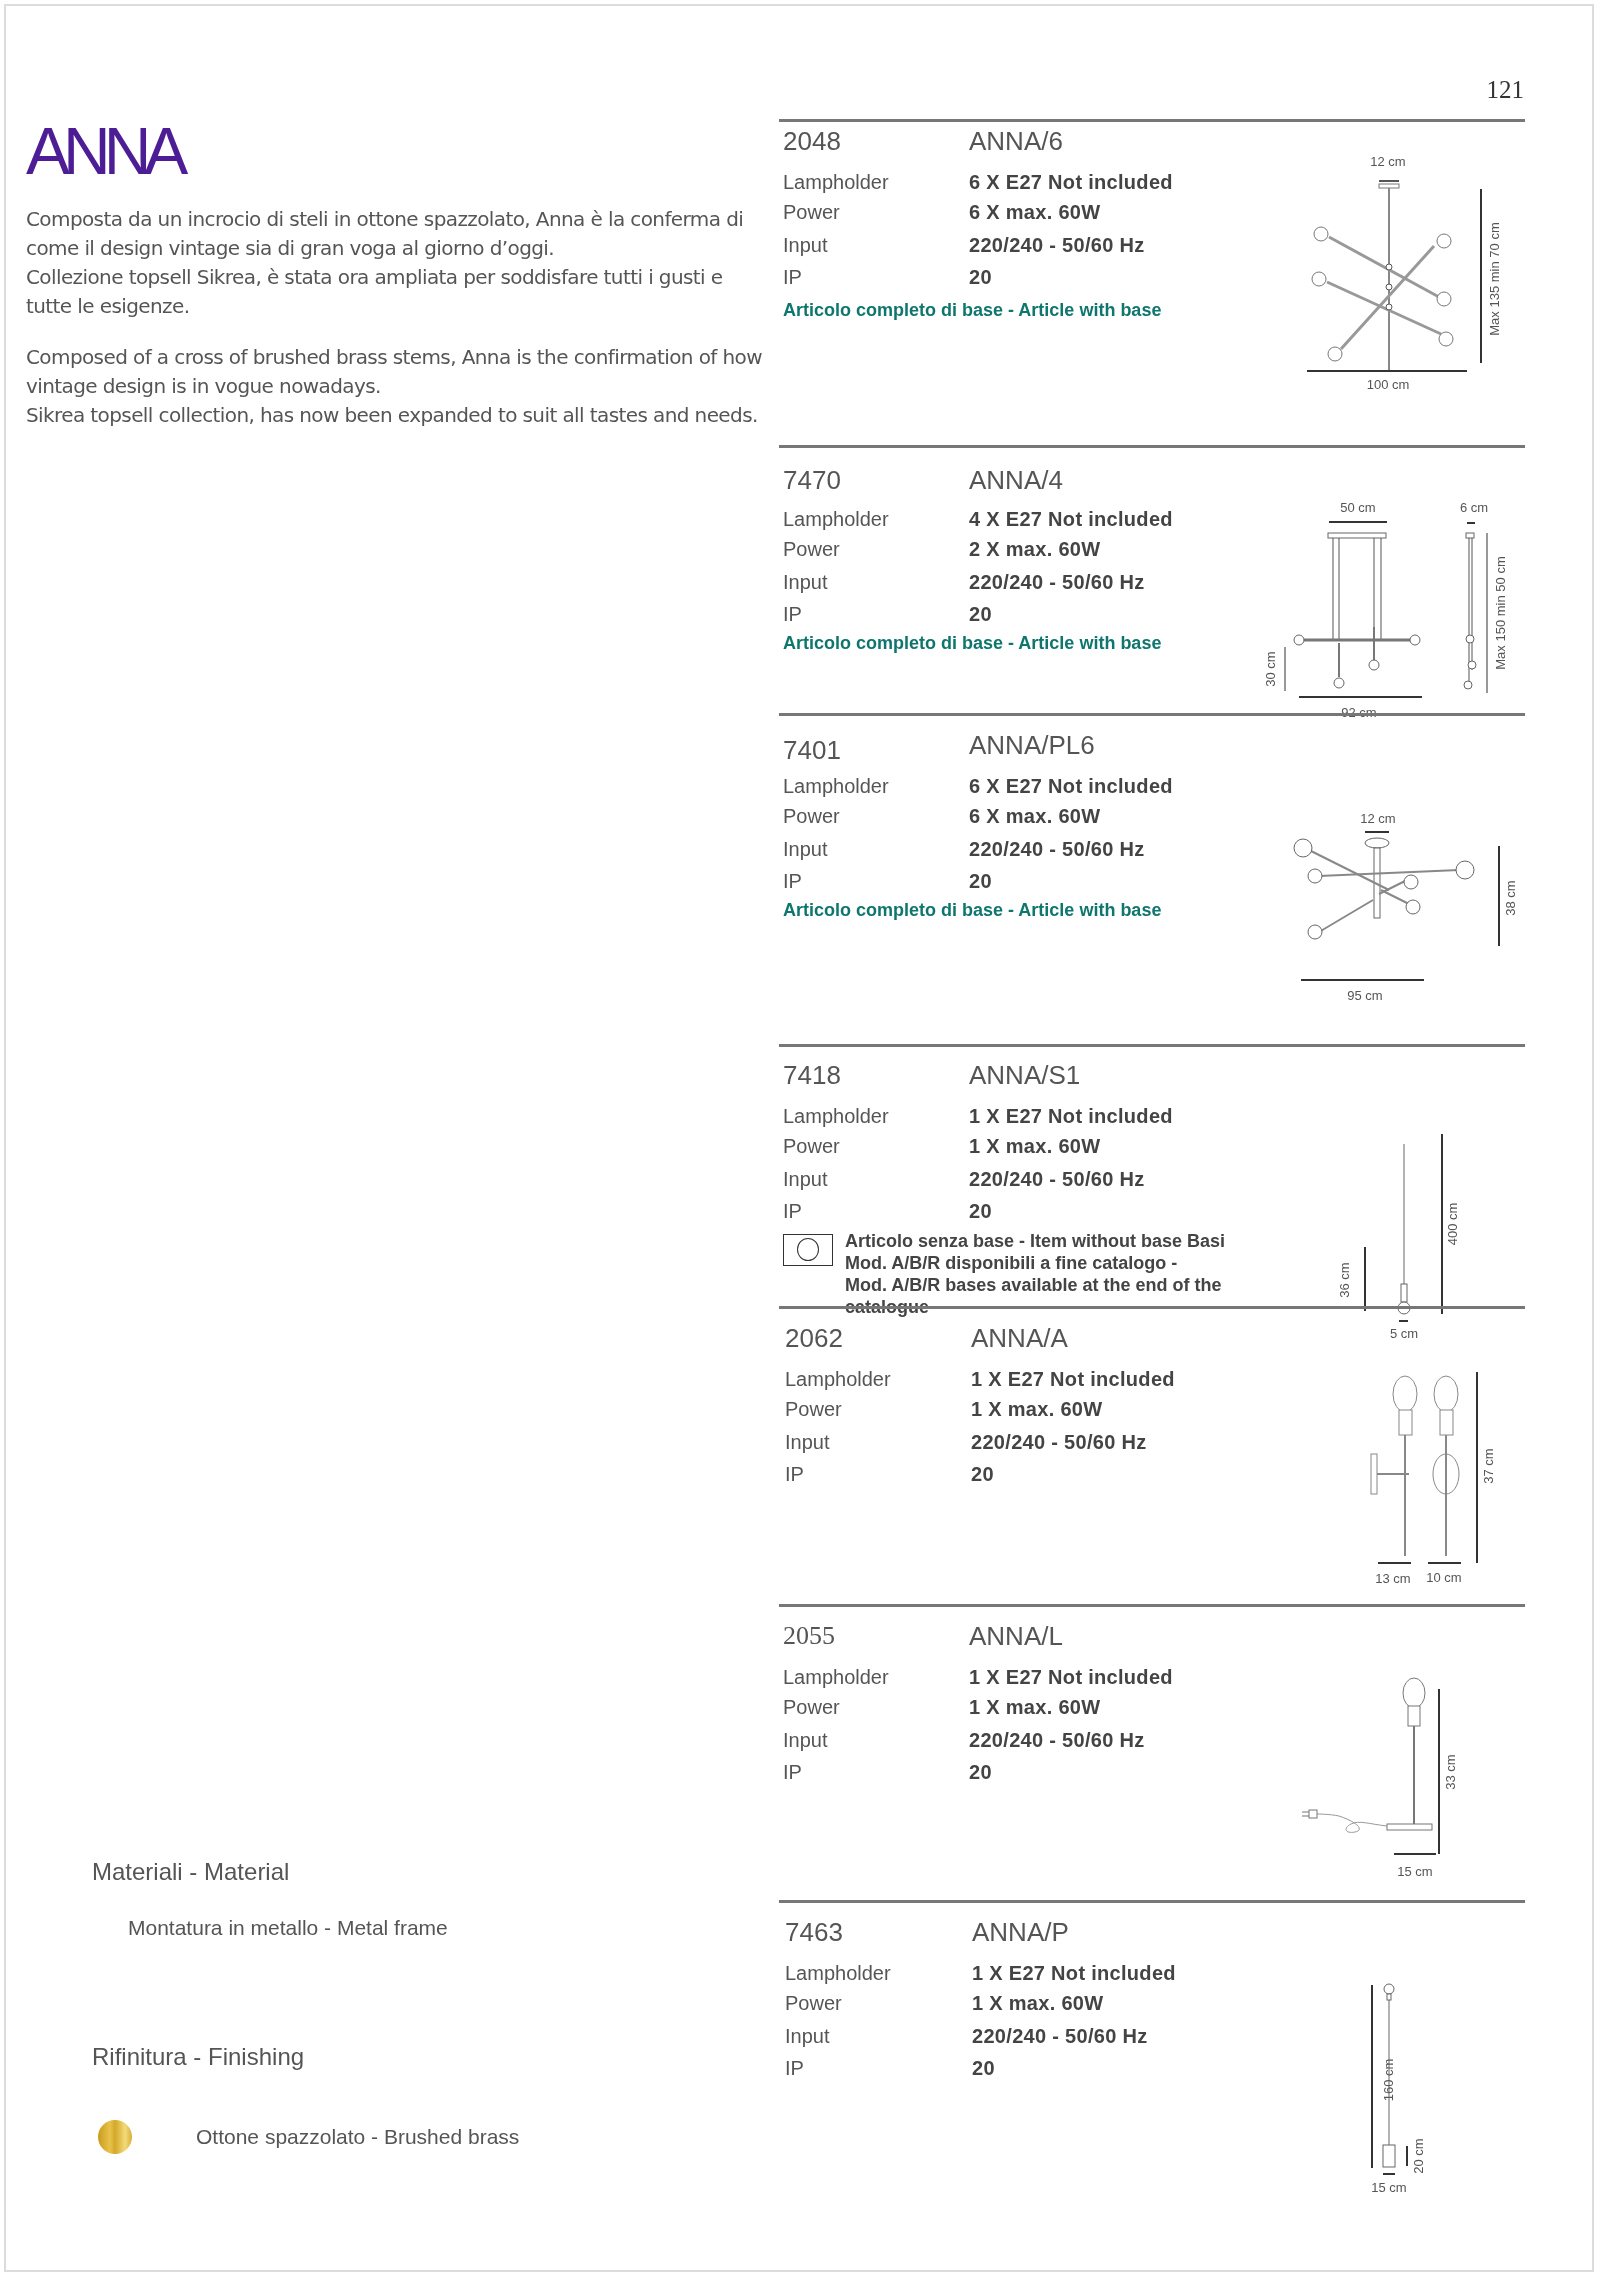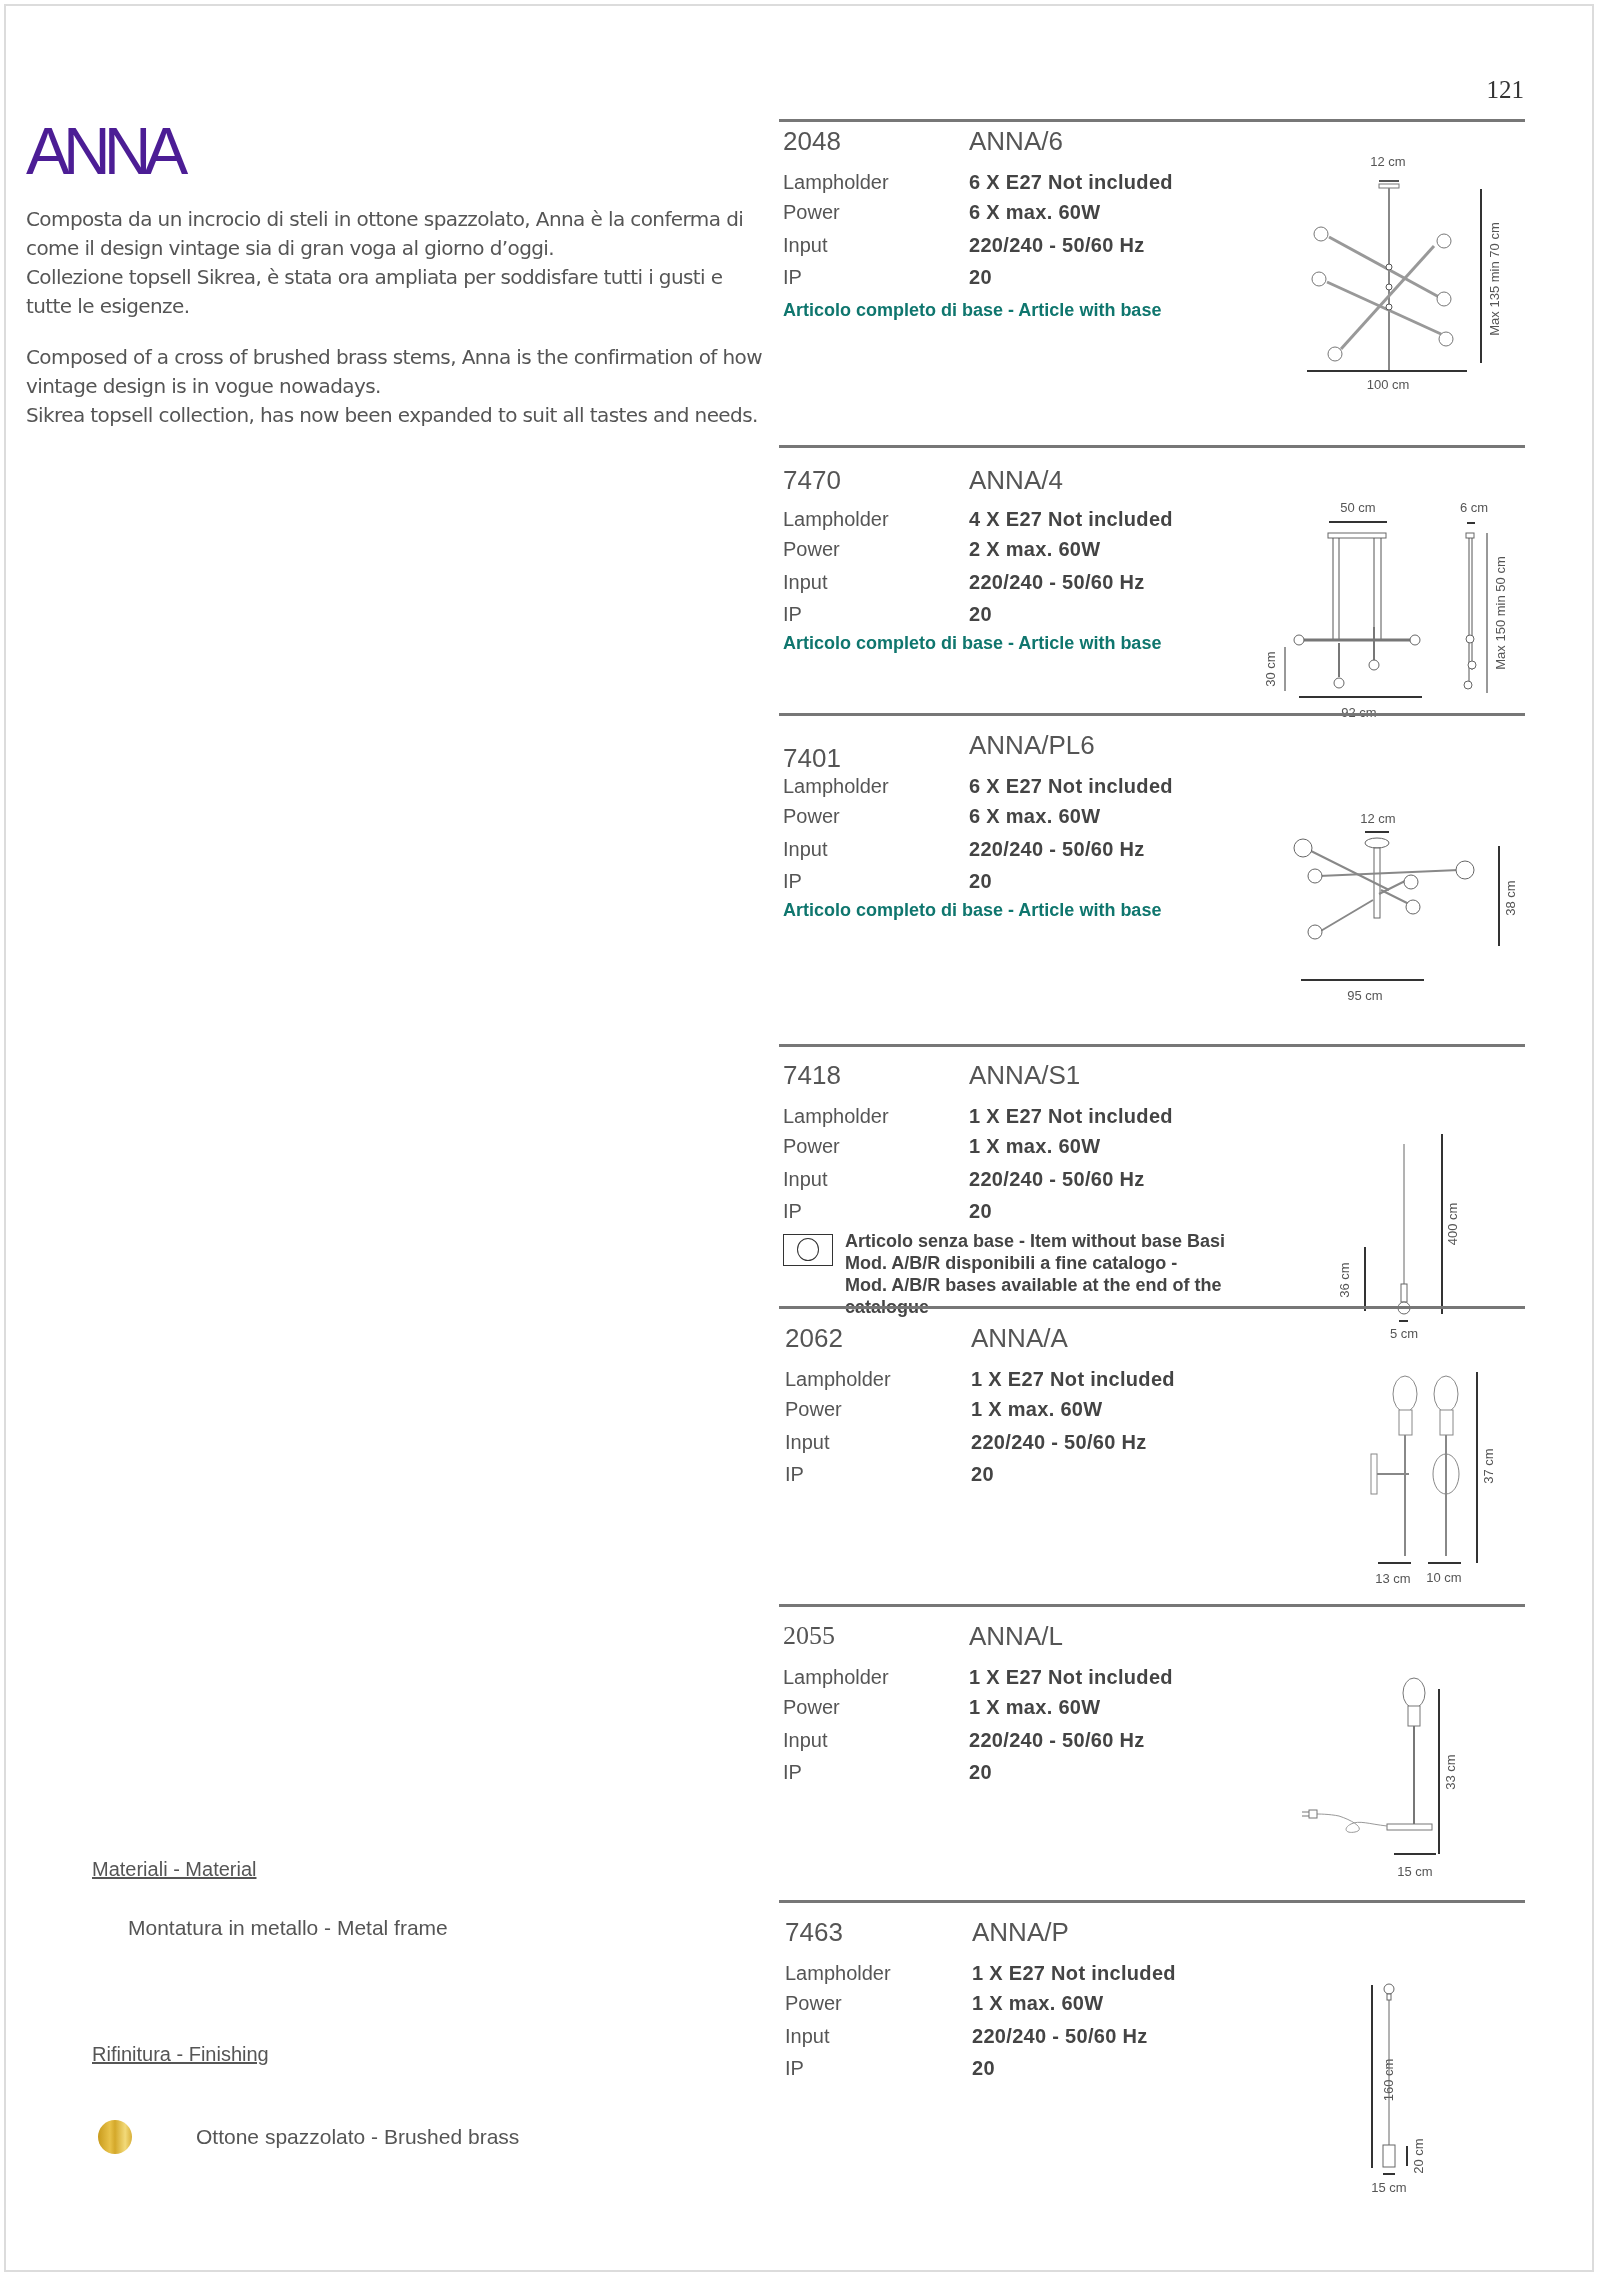--- a/index.html
+++ b/index.html
@@ -4,21 +4,21 @@
 <style>
   html, body { margin:0; padding:0; background:#fff; }
   body { width:1600px; height:2279px; position:relative; overflow:hidden; color:#555; }
   .frame { position:absolute; left:4px; top:4px; width:1590px; height:2268px; border:2px solid #dcdcdc; box-sizing:border-box; }
   .page-num { position:absolute; right:76px; top:76px; font-family:"Liberation Serif", serif; font-size:25px; color:#333; }
   .brand-title { position:absolute; left:26px; top:118px; font-family:"Liberation Sans", sans-serif; font-size:66px; letter-spacing:-7px; color:#4c1d95; font-weight:400; line-height:1; }
   .intro { position:absolute; left:26px; top:205px; width:740px; font-family:"DejaVu Sans", sans-serif; font-size:20px; line-height:29px; color:#555; letter-spacing:-0.6px; }
   .intro p { margin:0 0 22px 0; }
 
   .info-block { position:absolute; left:92px; font-family:"Liberation Sans", sans-serif; color:#555; }
-  .info-heading { font-size:20px;text-decoration:underline; }
+  .info-heading { font-size:24px; }
   .info-text { font-size:21px;margin-left:36px; }
   .finish-swatch { position:absolute; left:98px; top:2120px; width:34px; height:34px; border-radius:50%;
     background:linear-gradient(90deg,#c99b1c 0%,#e8c24a 35%,#d4a82a 50%,#f2da7a 80%,#d9b038 100%); }
 
   .product { position:absolute; left:779px; width:746px; }
   .product .rule { position:absolute; left:0; right:0; top:0; height:3px; background:#777; }
   .product .code { position:absolute; left:4px; font-family:"Liberation Sans", sans-serif; font-size:26px; color:#555; }
   .product .model { position:absolute; left:190px; font-family:"Liberation Sans", sans-serif; font-size:26px; color:#555; }
   .spec-row { position:absolute; left:4px; font-family:"Liberation Sans", sans-serif; font-size:20px; color:#555; }
   .spec-val { position:absolute; left:190px; font-family:"Liberation Sans", sans-serif; font-size:20px; font-weight:bold; color:#444; white-space:nowrap; letter-spacing:0.3px; }
@@ -132,21 +132,21 @@
     <circle cx="211" cy="144" r="4" fill="#fff" stroke="#666"></circle>
     <circle cx="213" cy="170" r="4" fill="#fff" stroke="#666"></circle>
     <circle cx="209" cy="190" r="4" fill="#fff" stroke="#666"></circle>
     <line x1="228" y1="38" x2="228" y2="198" stroke="#333"></line>
     <text class="dim" transform="translate(246,118) rotate(-90)" text-anchor="middle">Max 150 min 50 cm</text>
   </svg>
 </section>
 
 <section class="product" style="top:713px; height:290px;">
   <div class="rule"></div>
-  <div class="code" style="top:30px;">7401</div>
+  <div class="code" style="top:22px;">7401</div>
   <div class="model" style="top:17px;">ANNA/PL6</div>
   <div class="spec-row" style="top:62px;">Lampholder</div>
   <div class="spec-val" style="top:62px;">6 X E27 Not included</div>
   <div class="spec-row" style="top:92px;">Power</div>
   <div class="spec-val" style="top:92px;">6 X max. 60W</div>
   <div class="spec-row" style="top:125px;">Input</div>
   <div class="spec-val" style="top:125px;">220/240 - 50/60 Hz</div>
   <div class="spec-row" style="top:157px;">IP</div>
   <div class="spec-val" style="top:157px;">20</div>
   <div class="note" style="top:187px;">Articolo completo di base - Article with base</div>

